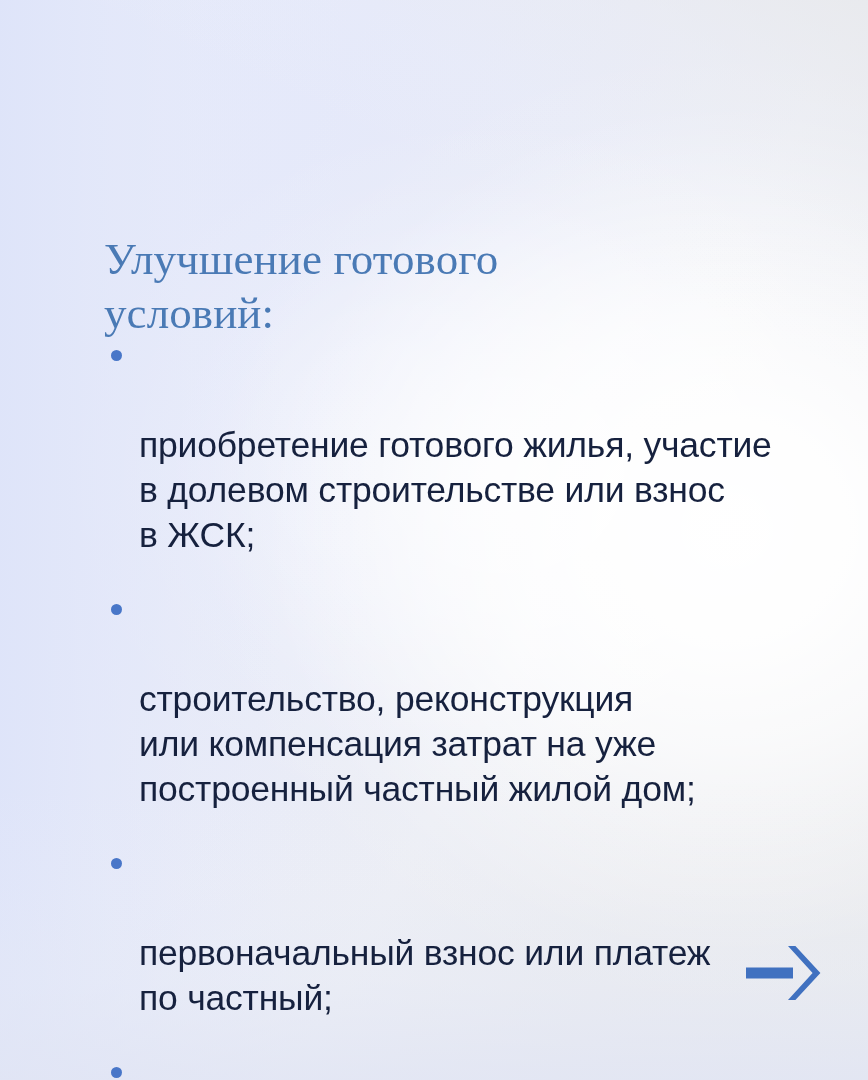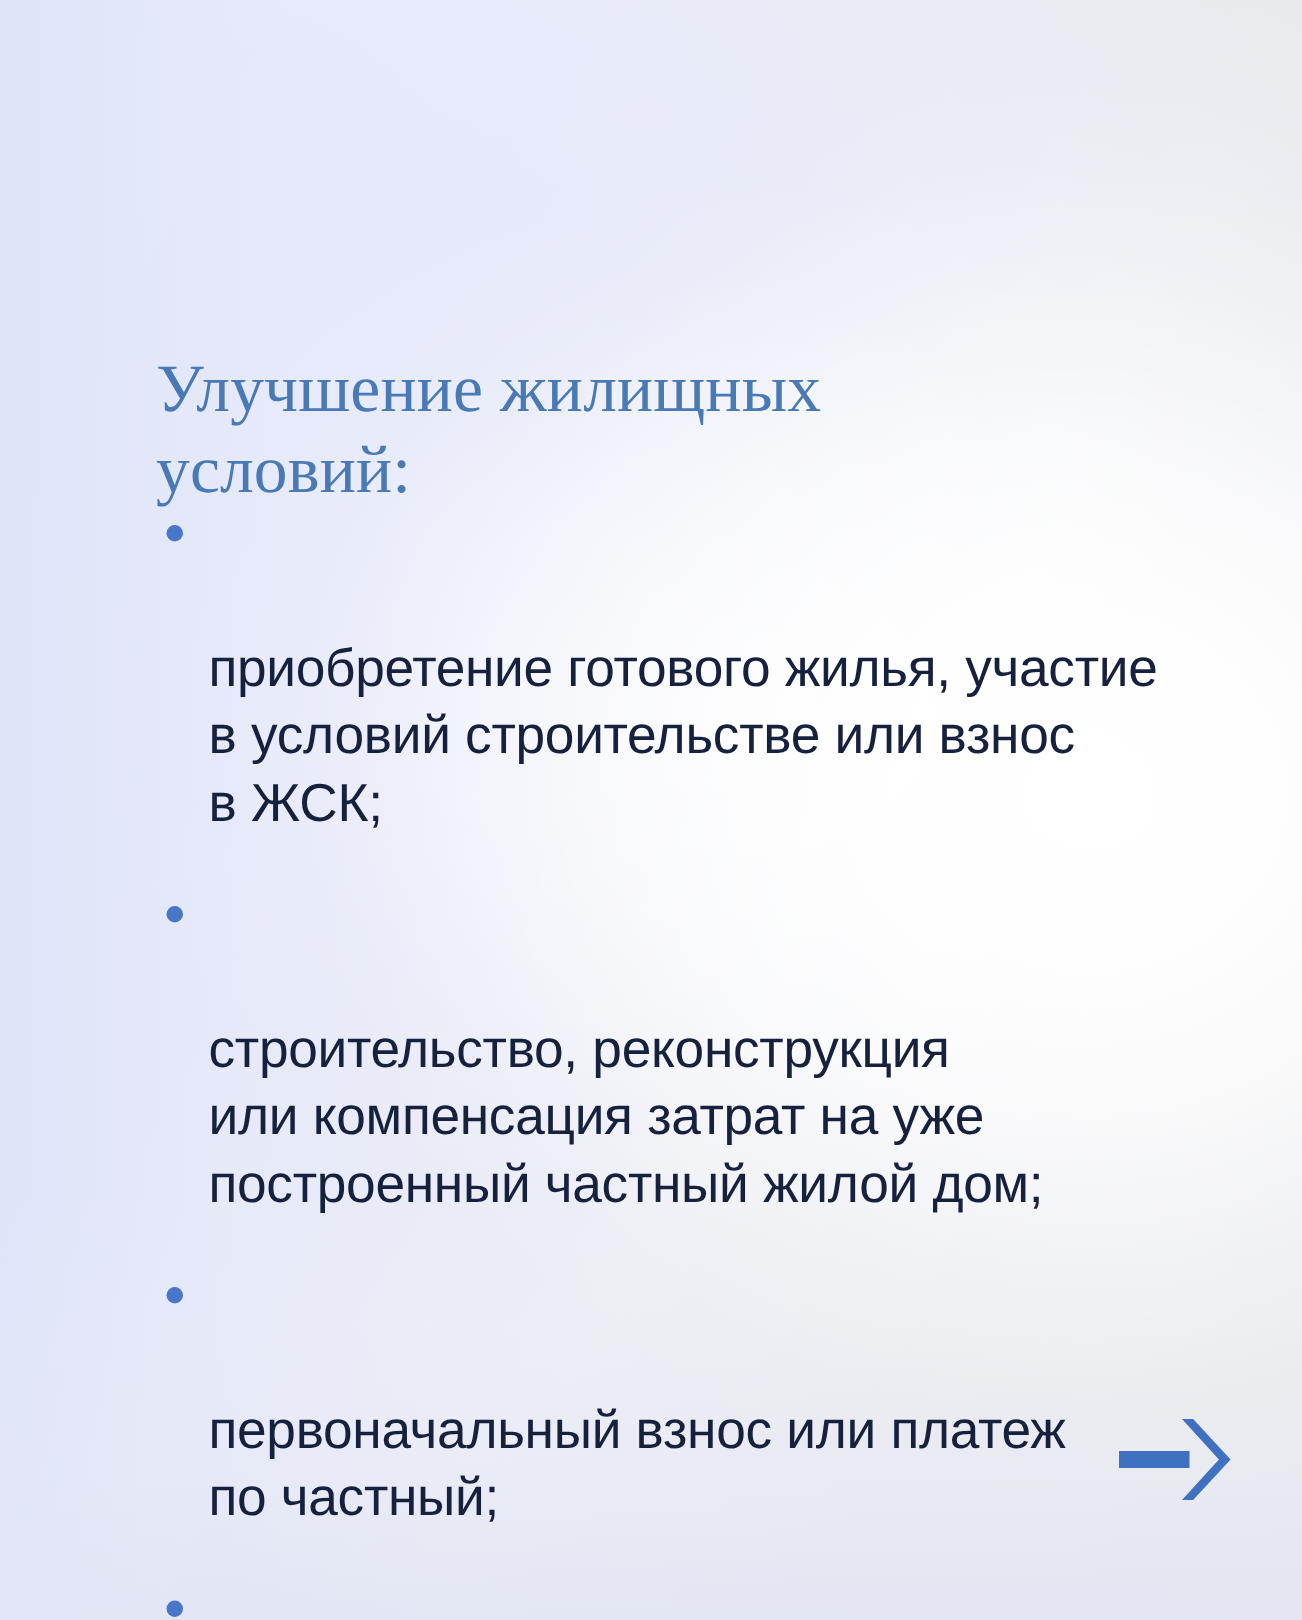--- a/index.html
+++ b/index.html
@@ -150,29 +150,29 @@
 
   <div class="bg-layer bg-base"></div>
   <div class="bg-layer bg-glow-main"></div>
   <div class="bg-layer bg-glow-soft"></div>
   <div class="bg-layer bg-tint-left"></div>
   <div class="bg-layer bg-tint-bottom"></div>
   <div class="bg-layer bg-tint-topright"></div>
 
   <div id="content">
 
-    <h1 id="title">Улучшение жилищных
+    <h1 id="title">Улучшение готового
 условий:</h1>
 
     <ul id="bullet-list" style="list-style:none;margin:0;padding:0;">
 
       <li class="bullet-item">
         <span class="bullet-dot"></span>
         <span>приобретение готового жилья, участие
-в условий строительстве или взнос
+в долевом строительстве или взнос
 в ЖСК;</span>
       </li>
 
       <li class="bullet-item">
         <span class="bullet-dot"></span>
         <span>строительство, реконструкция
 или компенсация затрат на уже
 построенный частный жилой дом;</span>
       </li>
 

